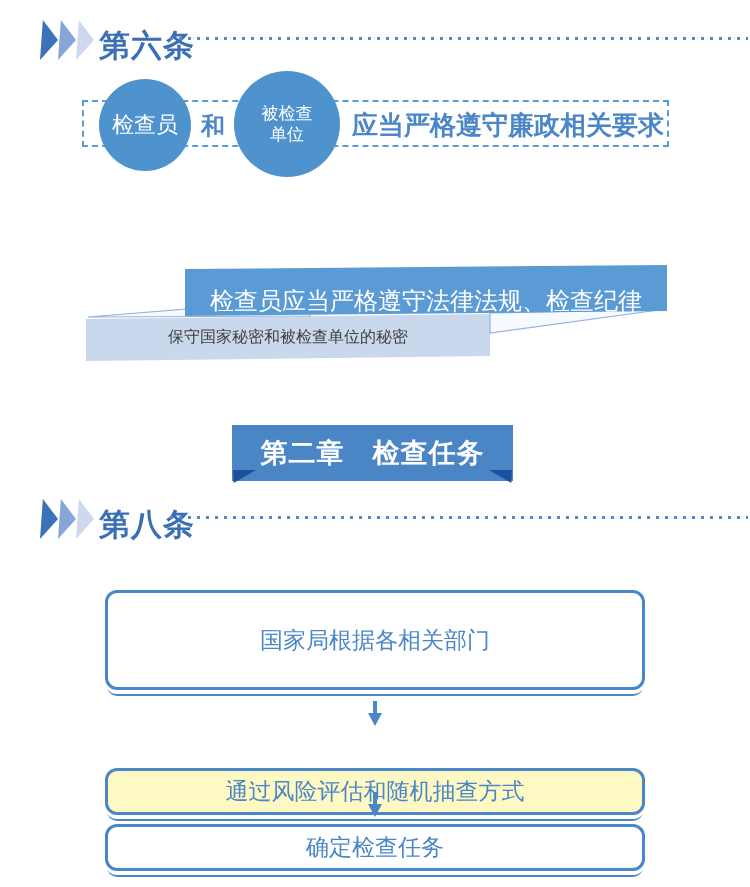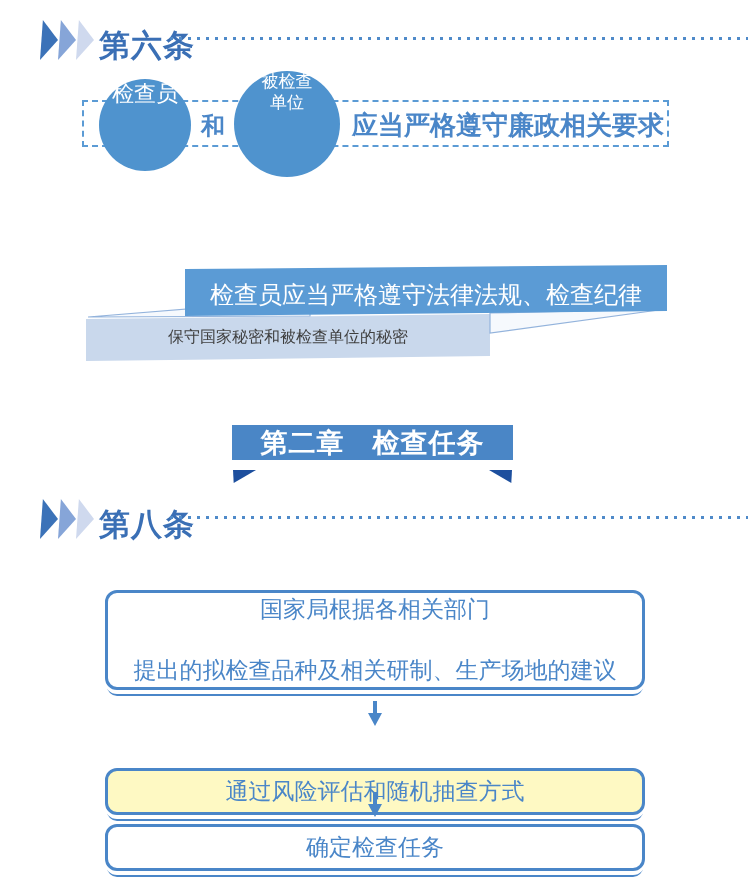--- a/index.html
+++ b/index.html
@@ -18,40 +18,40 @@
     position:absolute;left:99px;top:7px;font-size:31px;font-weight:bold;color:#3a6fb5;
     letter-spacing:1px;white-space:nowrap;
   }
   .leader{
     position:absolute;left:170px;right:2px;top:19px;height:3px;
     background:repeating-linear-gradient(90deg,#4f8ac9 0 3px,transparent 3px 9px);
   }
   
   .dashed-box{position:absolute;left:82px;top:100px;width:583px;height:43px;border:2px dashed #5b9bd5;background:#ffffff;}
   .circle{position:absolute;border-radius:50%;background:#4f93ce;color:#ffffff;
-    display:flex;flex-direction:column;align-items:center;text-align:center;}
+    display:flex;flex-direction:column;align-items:center;justify-content:center;text-align:center;}
   .circle-a{left:99px;top:79px;width:92px;height:92px;font-size:22px;}
   .circle-b{left:234px;top:71px;width:106px;height:106px;font-size:17px;line-height:1.25;}
   .conjunction{position:absolute;left:193px;top:110px;width:40px;text-align:center;font-size:24px;color:#4a86c8;font-weight:bold;}
   .statement6{position:absolute;left:352px;top:108px;font-size:26px;color:#4a86c8;white-space:nowrap;font-weight:bold;}
   
   .banner-svg{position:absolute;left:0;top:255px;}
   .banner-top-text{
-    position:absolute;left:185px;top:272px;width:482px;height:46px;
+    position:absolute;left:185px;top:278px;width:482px;height:46px;
     display:flex;align-items:center;justify-content:center;
     color:#ffffff;font-size:24px;white-space:nowrap;
   }
   .banner-bottom-text{
     position:absolute;left:86px;top:316px;width:404px;height:42px;
     display:flex;align-items:center;justify-content:center;
     color:#3f3f3f;font-size:16px;white-space:nowrap;
   }
   
   .chapter-bar{
-    position:absolute;left:232px;top:425px;width:281px;height:35px;background:#4a86c6;
+    position:absolute;left:232px;top:425px;width:281px;height:56px;background:#4a86c6;
     display:flex;align-items:center;justify-content:center;
     color:#ffffff;font-size:27px;font-weight:bold;letter-spacing:1px;white-space:nowrap;
   }
   .fold{position:absolute;top:470px;width:23px;height:13px;background:#1d4f9e;}
   .fold-left{left:233px;clip-path:polygon(0 0,100% 0,3% 100%);}
   .fold-right{left:489px;clip-path:polygon(0 0,100% 0,97% 100%);}
   
   .flow-box{
     position:absolute;left:105px;width:534px;
     border:3px solid #4a86c8;border-radius:12px;background:#ffffff;
@@ -114,21 +114,20 @@
       <span class="chev c1"></span>
       <span class="chev c2"></span>
       <span class="chev c3"></span>
     </div>
     <div class="header-title">第八条</div>
     <div class="leader"></div>
   </div>
 
   <div class="flow-box box-1">
     <div class="bx-line">国家局根据各相关部门</div>
-    <div class="bx-line">提出的拟检查品种及相关研制、生产场地的建议</div>
   </div>
 
   <svg class="flow-arrow arrow-1" viewBox="0 0 18 26">
     <rect x="7" y="0" width="4" height="13" fill="#4a86c8"></rect>
     <polygon points="2,12 16,12 9,25" fill="#4a86c8"></polygon>
   </svg>
 
   <div class="flow-box box-2">
     <div class="bx-line">通过风险评估和随机抽查方式</div>
   </div>

